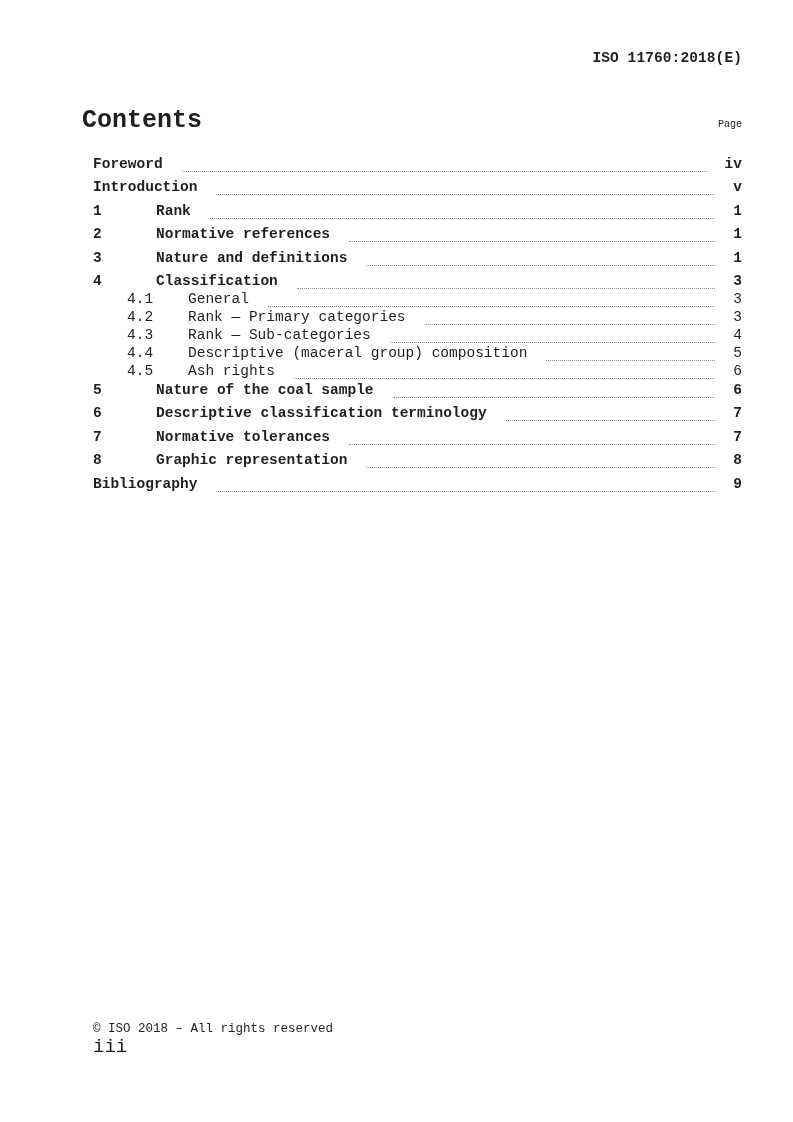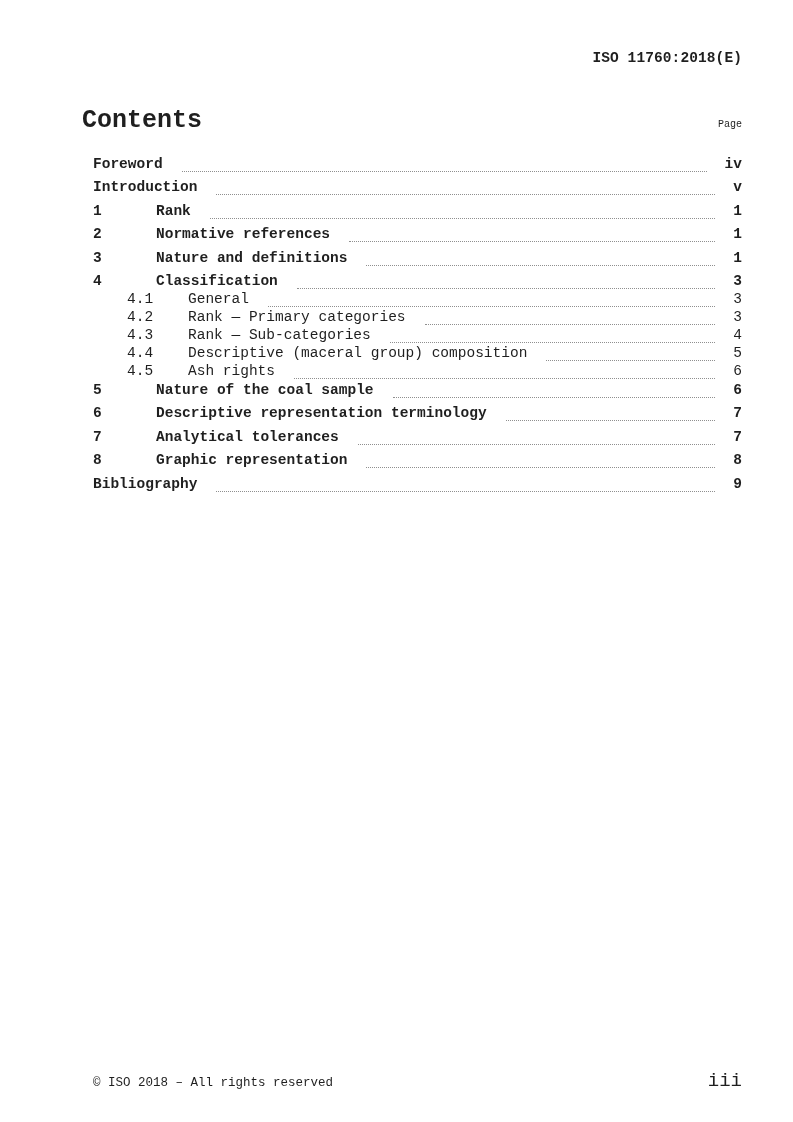--- a/index.html
+++ b/index.html
@@ -55,27 +55,28 @@
   .label { flex: 0 0 auto; white-space: nowrap; }
   .leader {
     flex: 1 1 auto;
     min-width: 12px;
     border-bottom: 1.4px dotted #8f8f8f;
     margin: 0 2px 0 3px;
   }
   .pg { flex: 0 0 auto; }
   .footer {
     position: absolute;
-    top: 1070px;
+    top: 1022px;
     left: 93px;
     right: 51px;
     display: flex;
     justify-content: space-between;
     align-items: baseline;
     font-size: 12.5px;
+    flex-direction: column;
   }
   .folio { font-size: 19px; }
 </style>
 </head>
 <body>
 
 <div class="page">
 
   <div class="doc-ref">ISO 11760:2018(E)</div>
 
@@ -150,27 +151,27 @@
         <span class="pg">6</span>
       </div>
       <div class="row lvl1">
         <span class="num">5</span>
         <span class="label">Nature of the coal sample</span>
         <span class="leader"></span>
         <span class="pg">6</span>
       </div>
       <div class="row lvl1">
         <span class="num">6</span>
-        <span class="label">Descriptive representation terminology</span>
+        <span class="label">Descriptive classification terminology</span>
         <span class="leader"></span>
         <span class="pg">7</span>
       </div>
       <div class="row lvl1">
         <span class="num">7</span>
-        <span class="label">Analytical tolerances</span>
+        <span class="label">Normative tolerances</span>
         <span class="leader"></span>
         <span class="pg">7</span>
       </div>
       <div class="row lvl1">
         <span class="num">8</span>
         <span class="label">Graphic representation</span>
         <span class="leader"></span>
         <span class="pg">8</span>
       </div>
       <div class="row lvl0">

